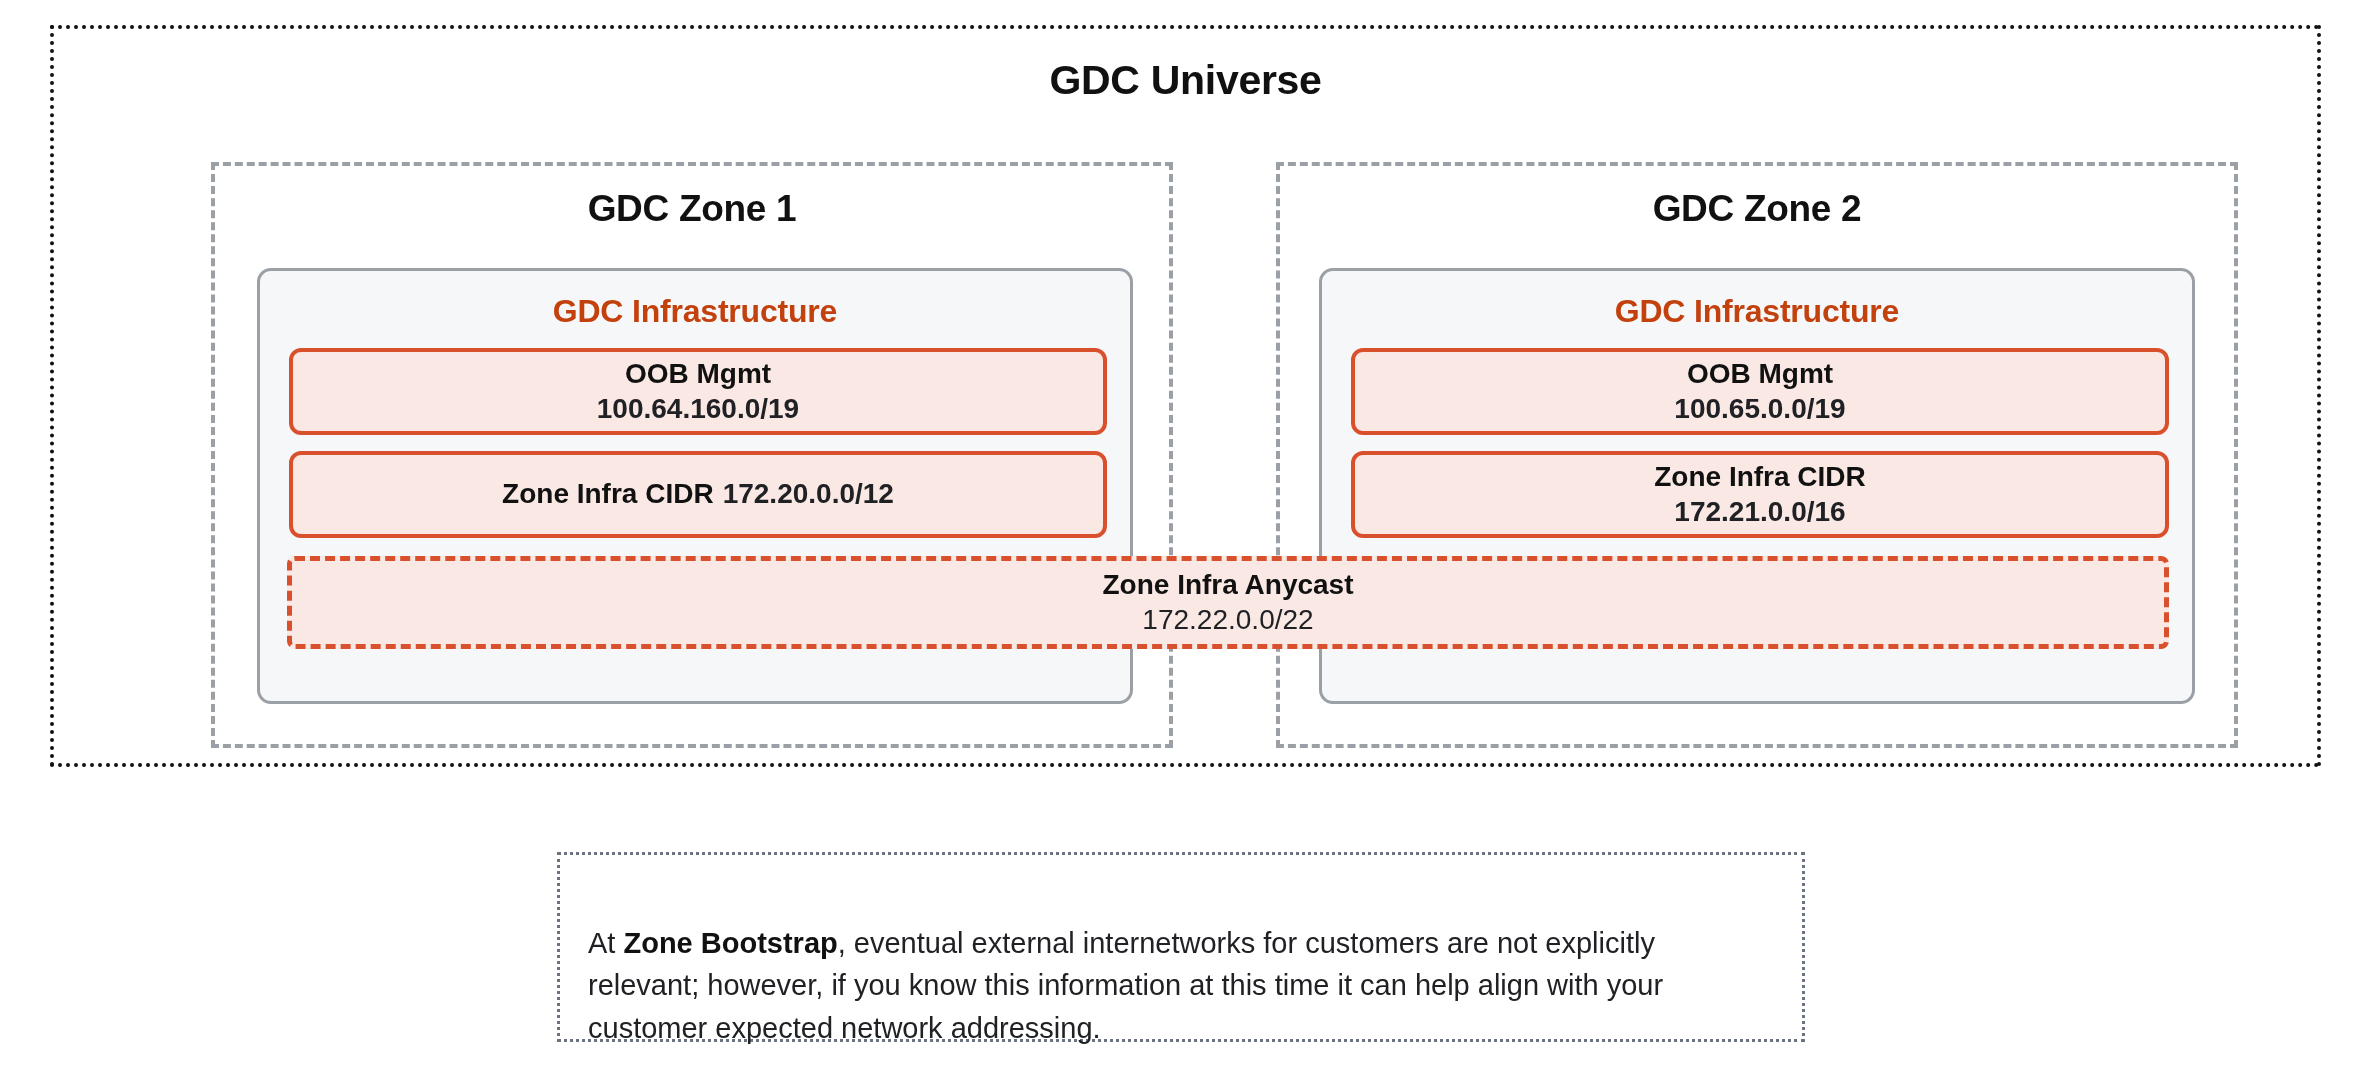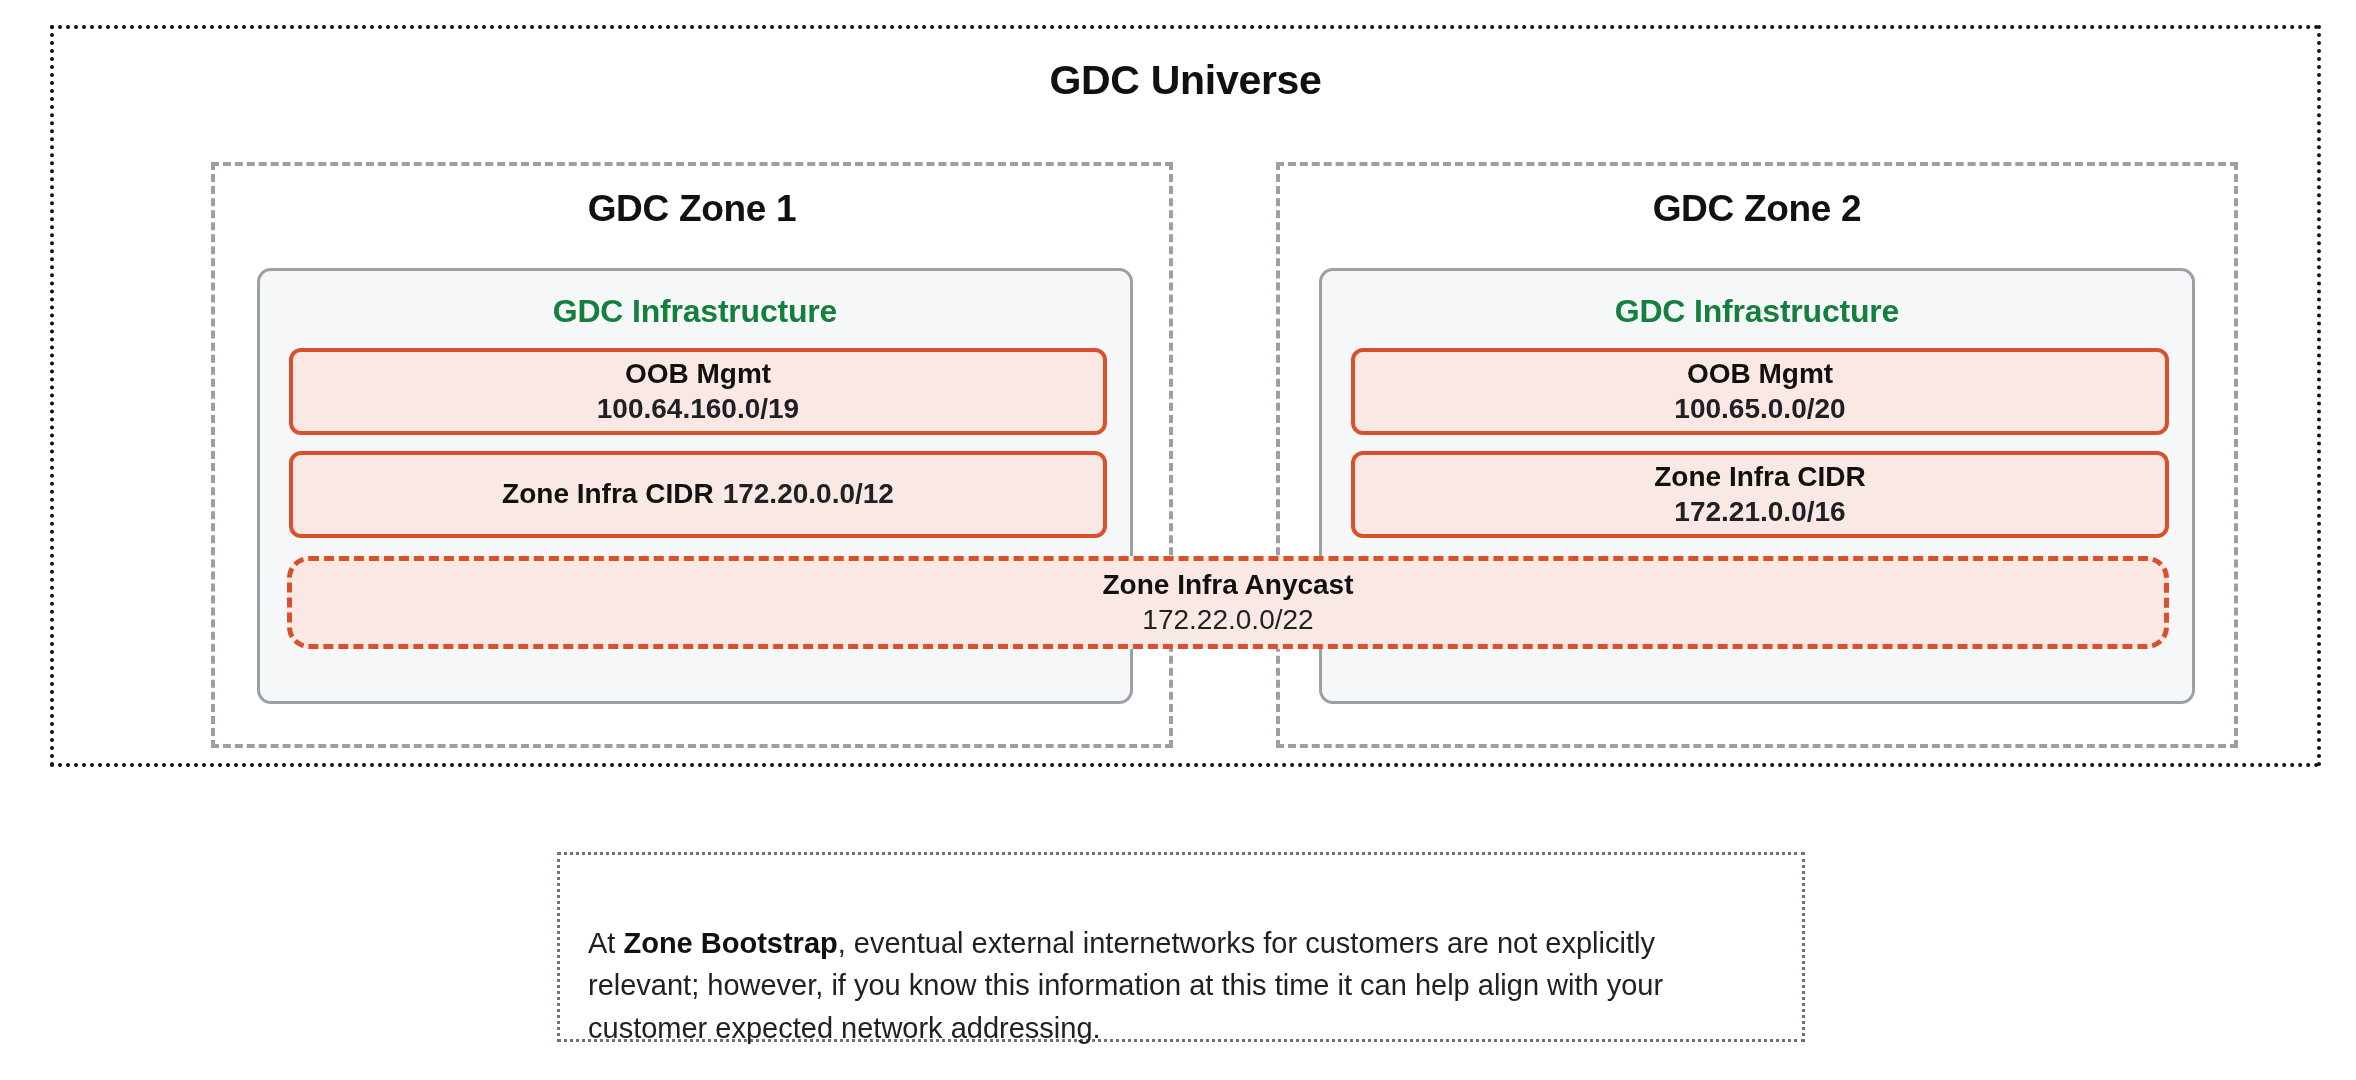--- a/index.html
+++ b/index.html
@@ -80,21 +80,21 @@
 
   .infra-title {
     position: absolute;
     left: 0;
     top: 22px;
     width: 100%;
     text-align: center;
     font-size: 32px;
     font-weight: 700;
     letter-spacing: -0.2px;
-    color: #15803d;
+    color: #c2410c;
   }
 
   
   .cidr-box {
     position: absolute;
     background: #f9e8e4;
     border: 4px solid #d9512c;
     border-radius: 12px;
     box-sizing: border-box;
     display: flex;
@@ -125,21 +125,21 @@
 
   
   .anycast {
     position: absolute;
     left: 233px;
     top: 527px;
     width: 1882px;
     height: 93px;
     background: #f9e8e4;
     border: 5px dashed #d9512c;
-    border-radius: 22px;
+    border-radius: 8px;
     box-sizing: border-box;
     display: flex;
     flex-direction: column;
     align-items: center;
     justify-content: center;
     text-align: center;
     line-height: 1.22;
     z-index: 5;
   }
   .anycast .cidr-label {
@@ -199,21 +199,21 @@
 
   <div class="zone zone--2">
     <div class="zone-title">GDC Zone 2</div>
   </div>
 
   <div class="infra infra--2">
     <div class="infra-title">GDC Infrastructure</div>
 
     <div class="cidr-box box-oob">
       <span class="cidr-label">OOB Mgmt</span>
-      <span class="cidr-value">100.65.0.0/20</span>
+      <span class="cidr-value">100.65.0.0/19</span>
     </div>
 
     <div class="cidr-box box-cidr">
       <span class="cidr-label">Zone Infra CIDR</span>
       <span class="cidr-value">172.21.0.0/16</span>
     </div>
   </div>
 
   <div class="anycast">
     <span class="cidr-label">Zone Infra Anycast</span>

